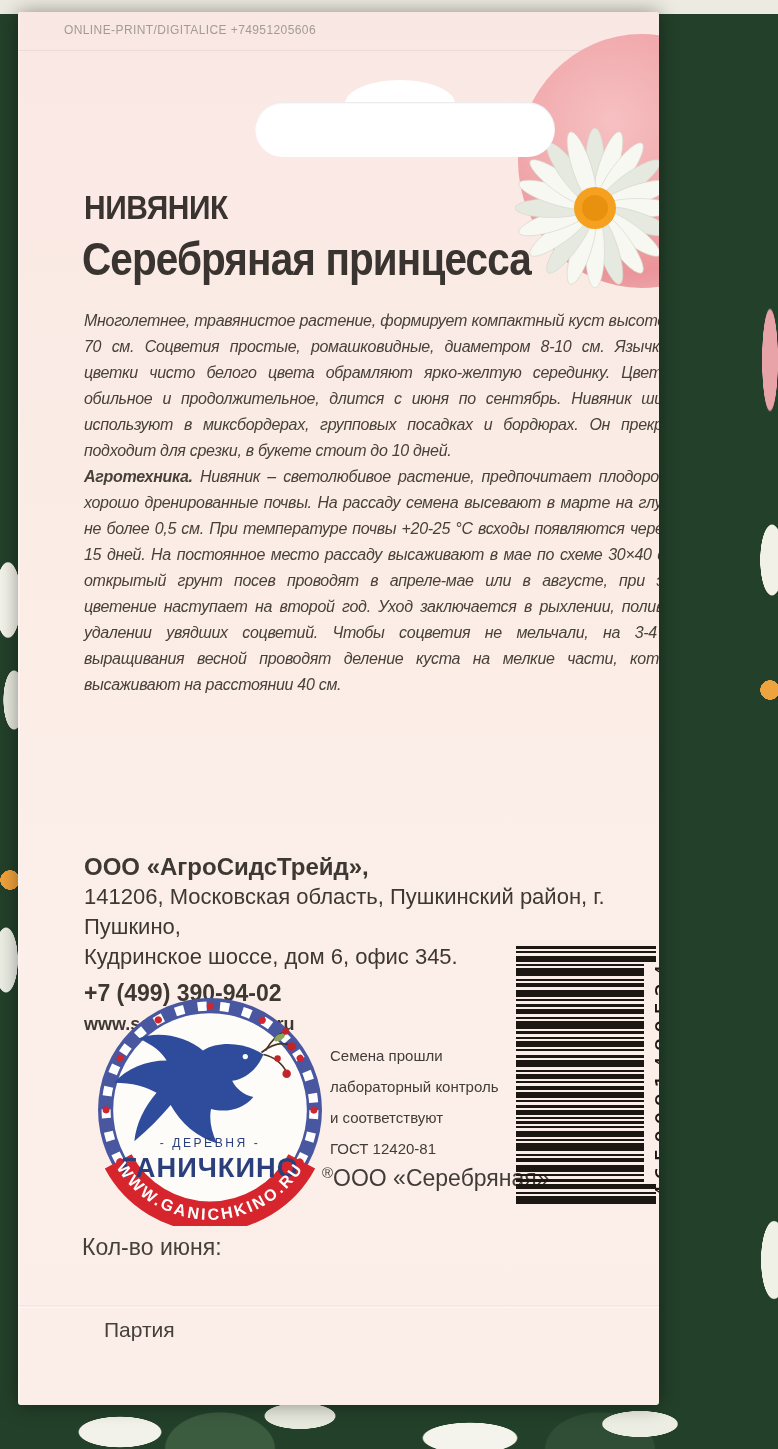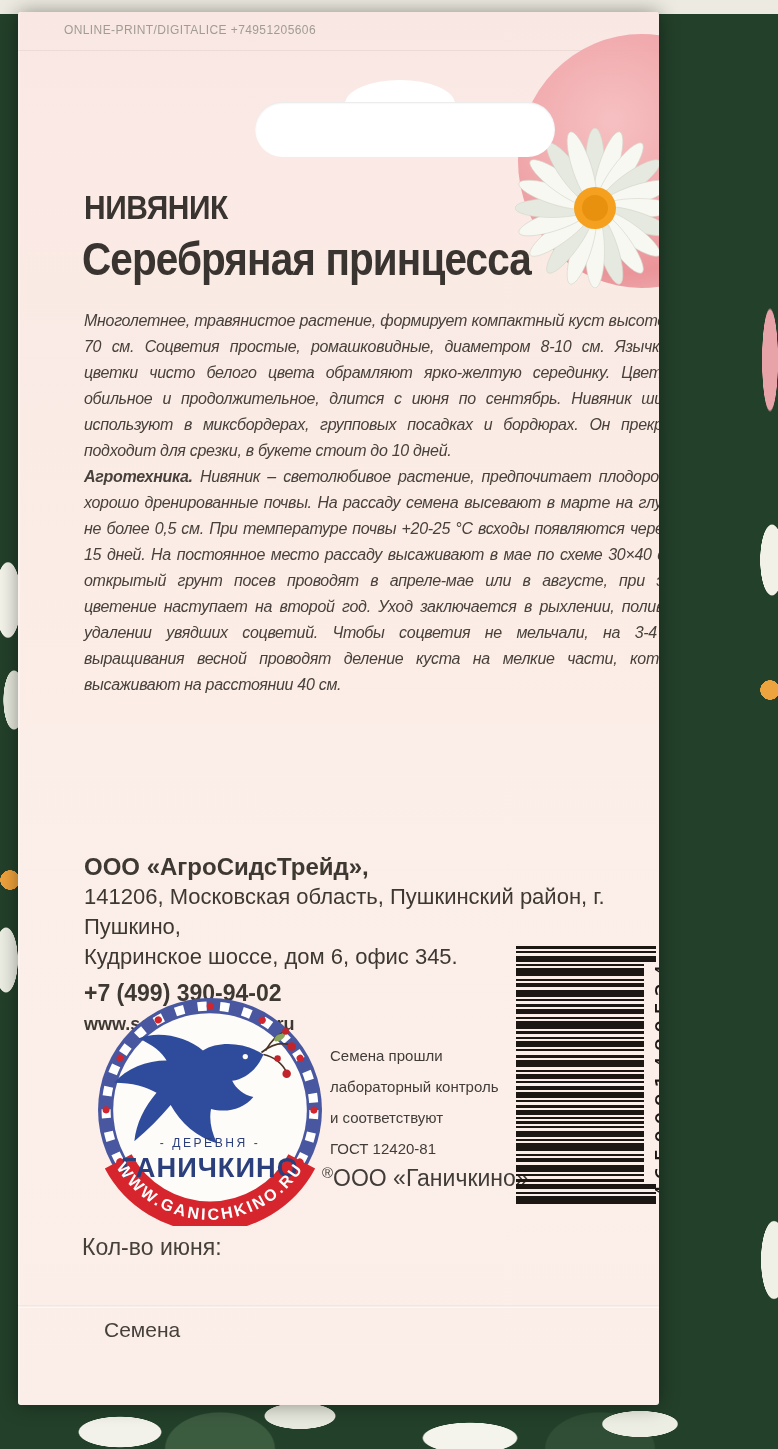--- a/index.html
+++ b/index.html
@@ -155,21 +155,21 @@
       <text font-size="16" font-weight="bold" letter-spacing="2.5" fill="#ffffff" font-family="Liberation Sans, sans-serif">
         <textPath href="#siteArc" startOffset="50%" text-anchor="middle">WWW.GANICHKINO.RU</textPath>
       </text>
     </svg>
 
     <div class="quality">Семена прошли
 лабораторный контроль
 и соответствуют
 ГОСТ 12420-81</div>
 
-    <div class="tm"><span class="reg">®</span><span>ООО «Ганичкино»</span></div>
+    <div class="tm"><span class="reg">®</span><span>ООО «Серебряная»</span></div>
 
     <svg class="barcode-svg" width="166" height="274" viewBox="0 0 166 274">
       <g id="bars">
           <rect x="0" y="3" width="140" height="3" fill="#1d1713"></rect>
           <rect x="0" y="8" width="140" height="2" fill="#1d1713"></rect>
           <rect x="0" y="13" width="140" height="6" fill="#1d1713"></rect>
           <rect x="0" y="21" width="128" height="2" fill="#1d1713"></rect>
           <rect x="0" y="25" width="128" height="8" fill="#1d1713"></rect>
           <rect x="0" y="36" width="128" height="2" fill="#1d1713"></rect>
           <rect x="0" y="40" width="128" height="4" fill="#1d1713"></rect>
@@ -206,16 +206,16 @@
           <rect x="0" y="236" width="128" height="3" fill="#1d1713"></rect>
           <rect x="0" y="241" width="140" height="5" fill="#1d1713"></rect>
           <rect x="0" y="249" width="140" height="2" fill="#1d1713"></rect>
           <rect x="0" y="253" width="140" height="8" fill="#1d1713"></rect>
         </g>
       <text transform="rotate(-90 156 136)" x="156" y="136" text-anchor="middle" font-size="23" letter-spacing="4.5" fill="#1d1713" font-family="DejaVu Sans Mono, monospace">4650091480524</text>
     </svg>
 
     <div class="seeds">Кол-во июня:</div>
     <div class="seam"></div>
-    <div class="batch">Семена</div>
+    <div class="batch">Партия</div>
 
   </div>
 </div>
 
 </body></html>

